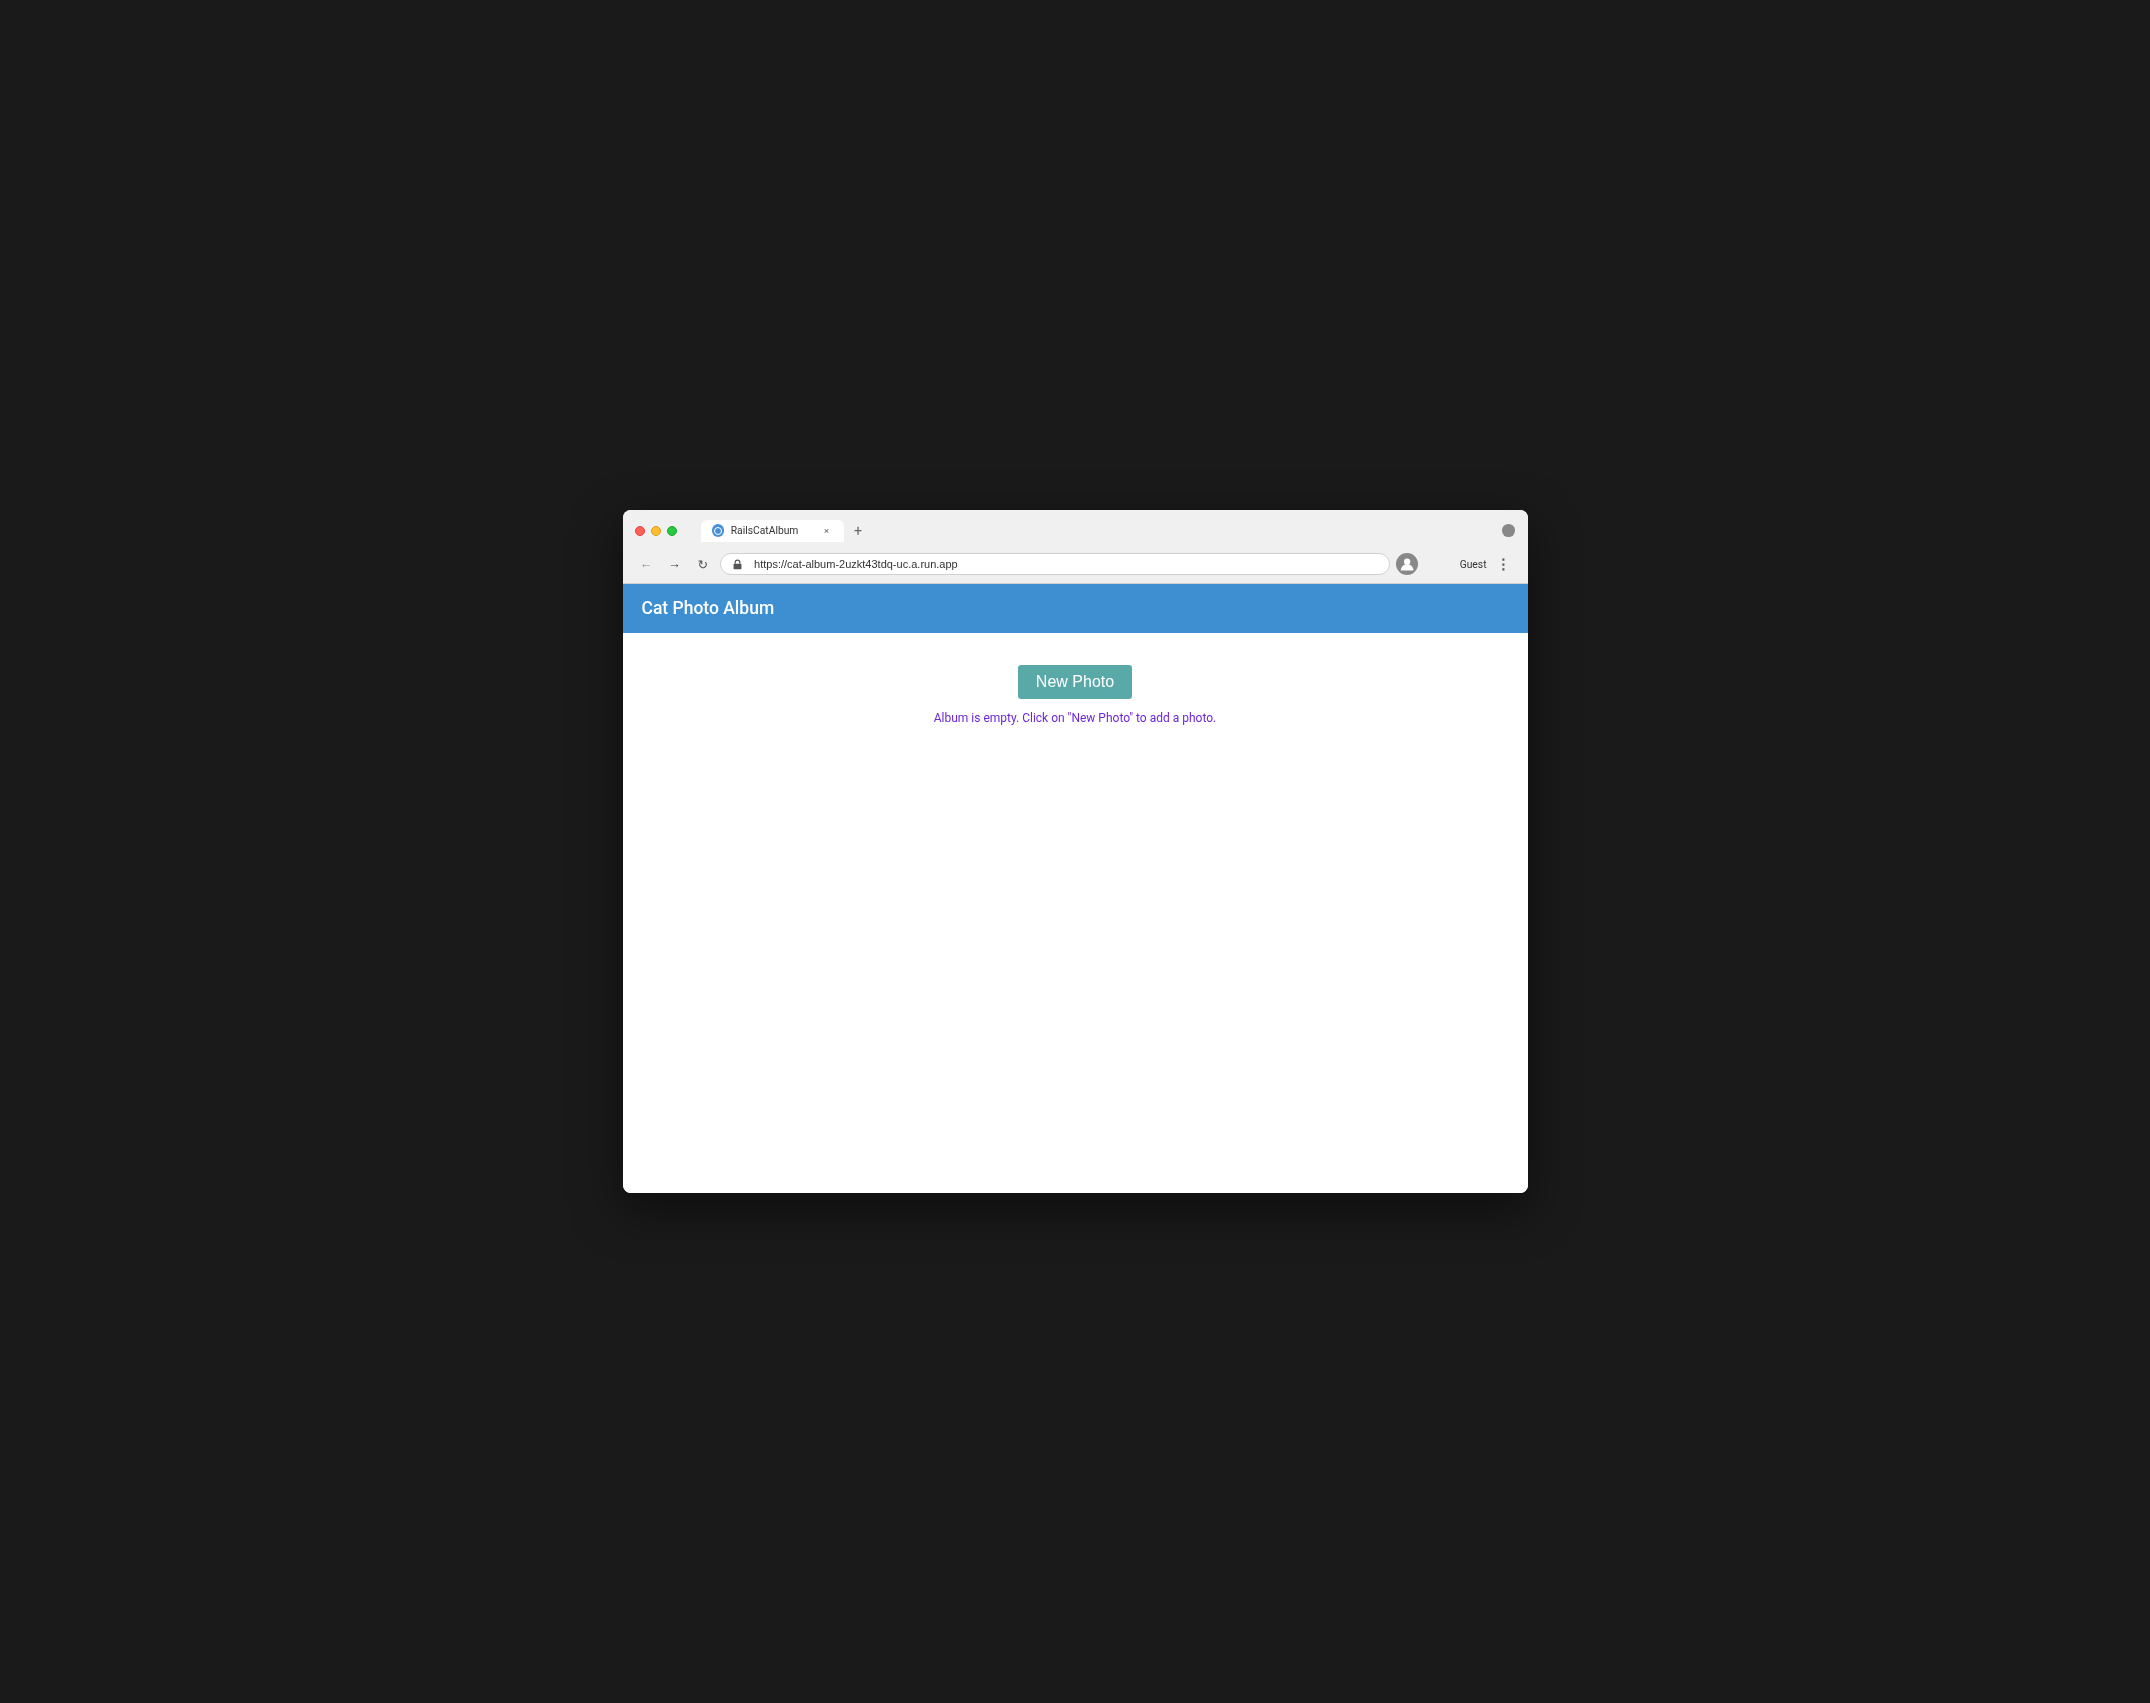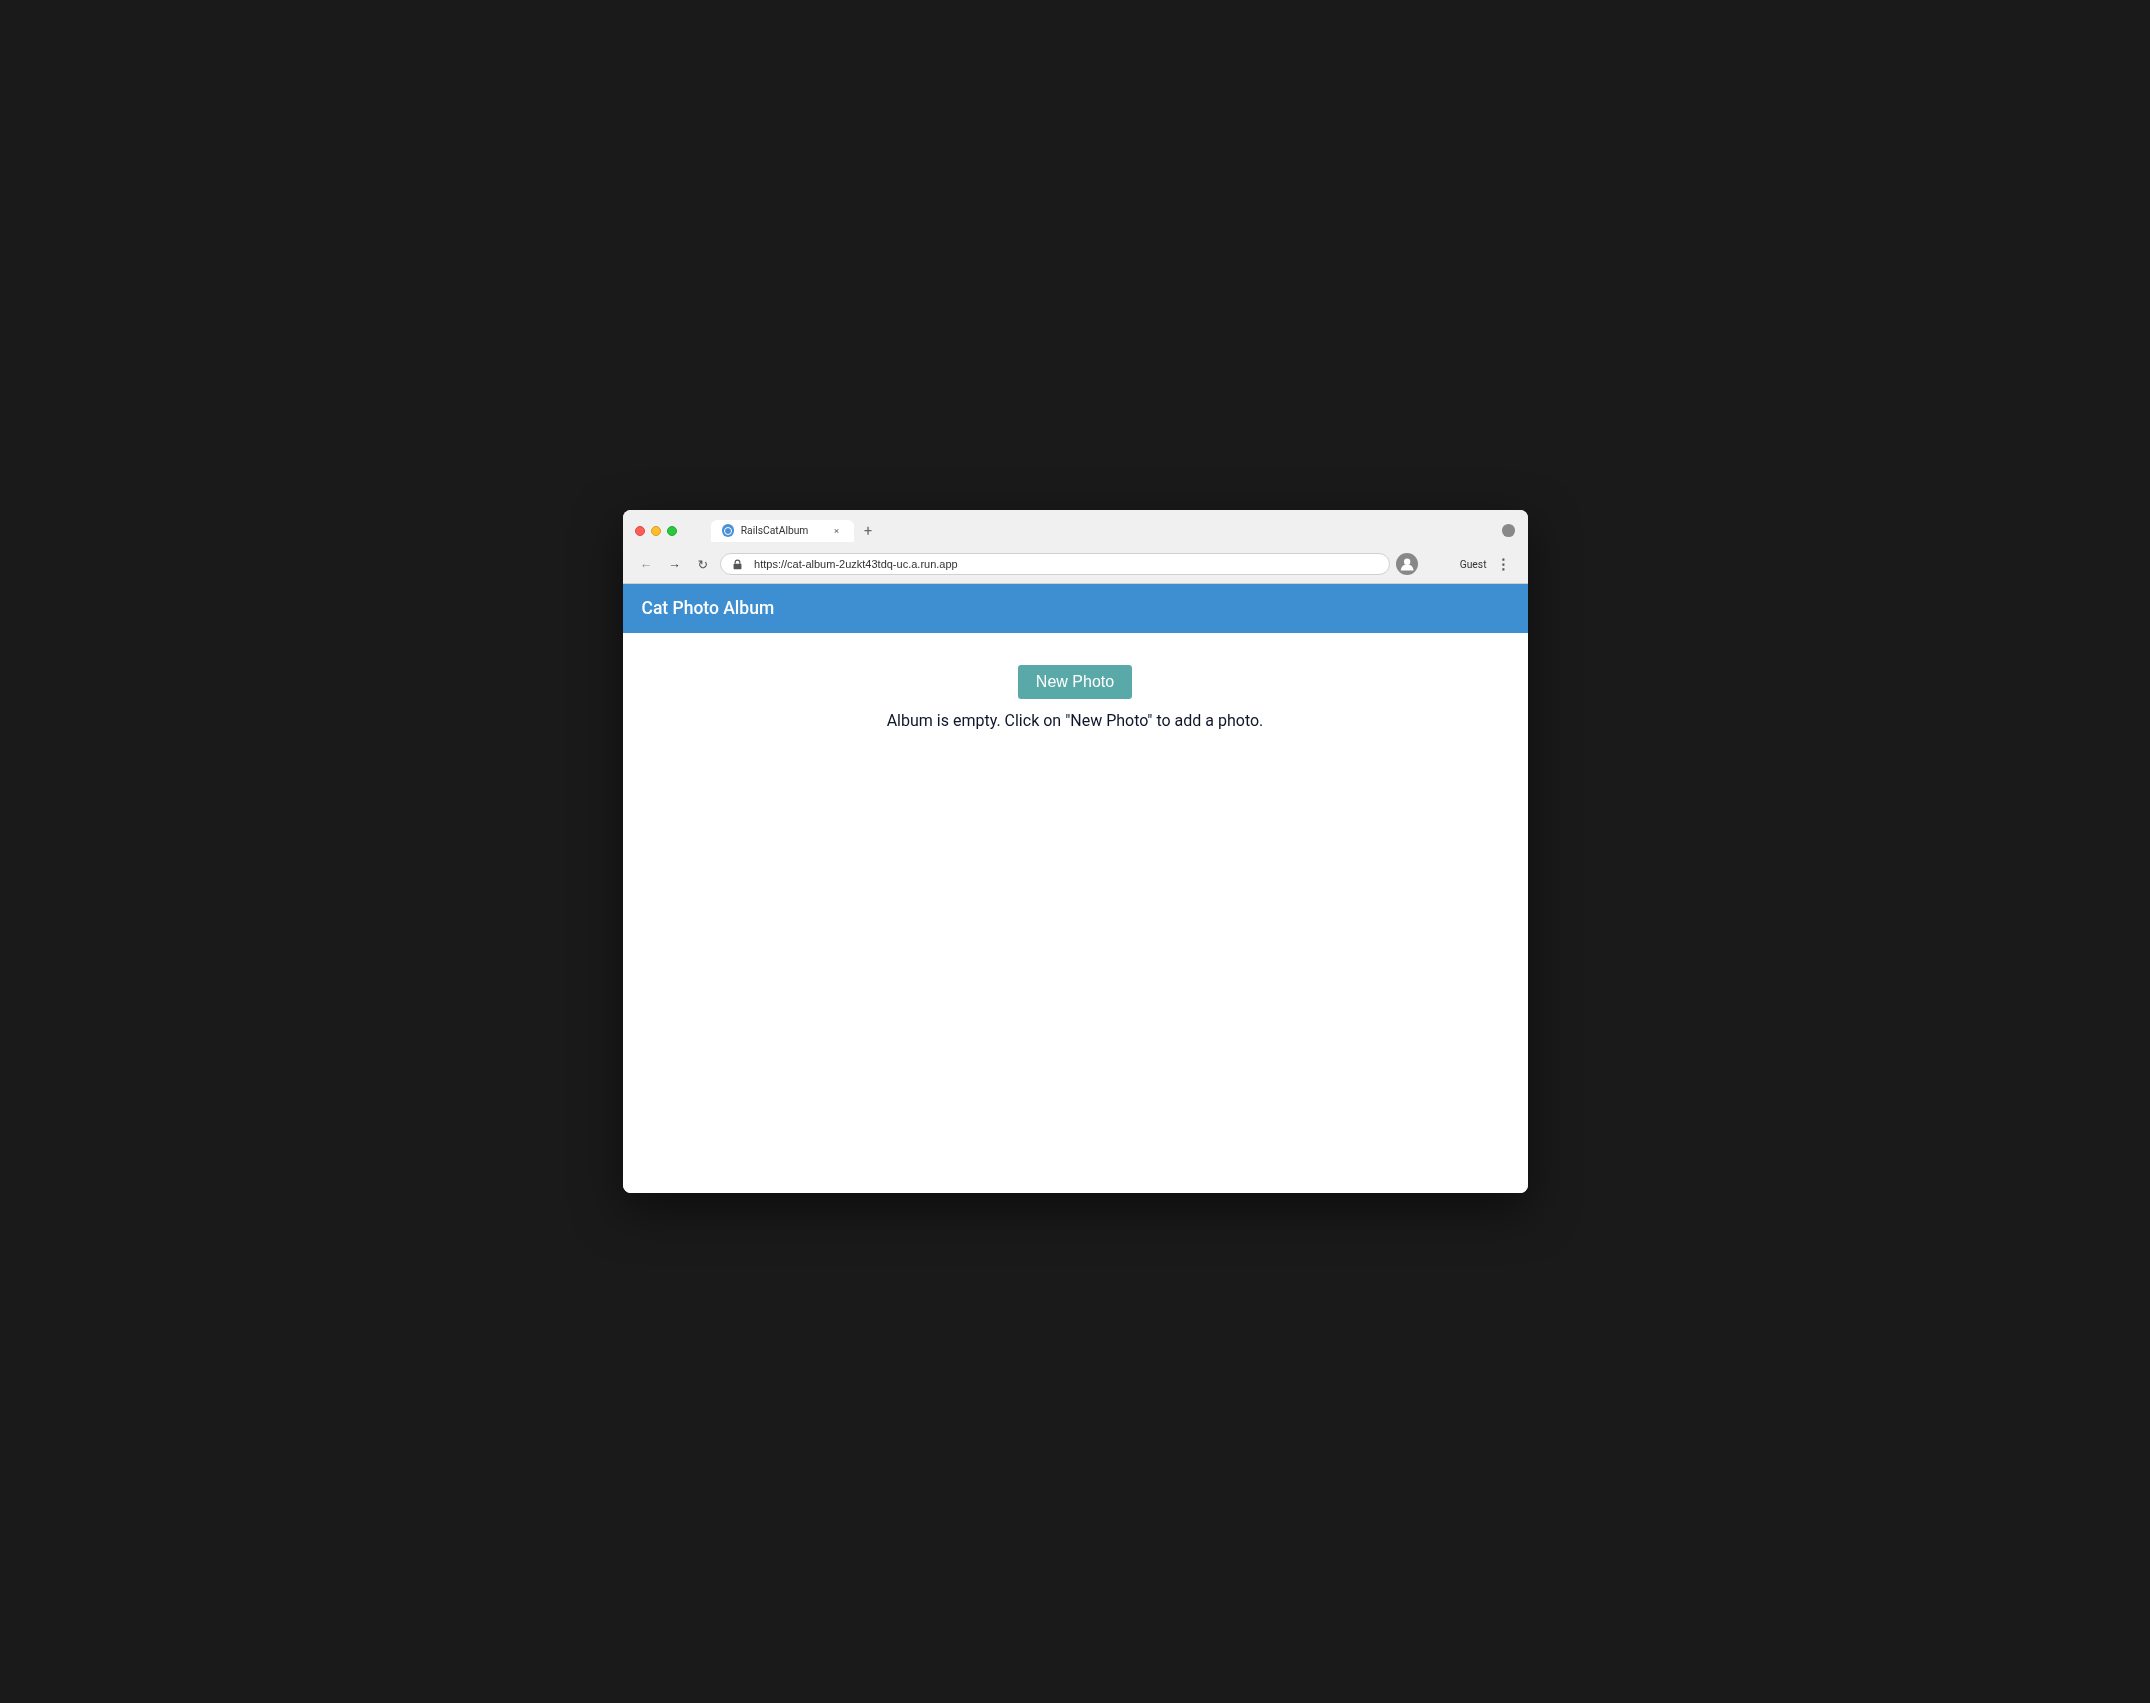--- a/index.html
+++ b/index.html
@@ -65,21 +65,21 @@
     }
 
     .traffic-light-maximize {
       background-color: #28c840;
       border: 0.8px solid #1aab29;
     }
 
     .tab-bar {
       display: flex;
       align-items: center;
-      margin-left: 24px;
+      margin-left: 14px;
       flex: 1;
     }
 
     .tab {
       display: flex;
       align-items: center;
       gap: 6.3px;
       background: #ffffff;
       border-radius: 6.3px 6.3px 0 0;
       padding: 4.8px 11px;
@@ -287,22 +287,22 @@
       color: #ffffff;
       border: none;
       border-radius: 3.2px;
       padding: 8px 17.5px;
       font-size: 16px;
       cursor: pointer;
       margin-bottom: 12px;
     }
 
     .empty-message {
-      color: #0f172a;
-      font-size: 16px;
+      color: #6d28d9;
+      font-size: 12px;
     }
   </style>
 </head>
 <body>
 
 <div class="browser-window">
 
   <div class="browser-chrome">
     <div class="title-bar">
       <div class="traffic-lights">

